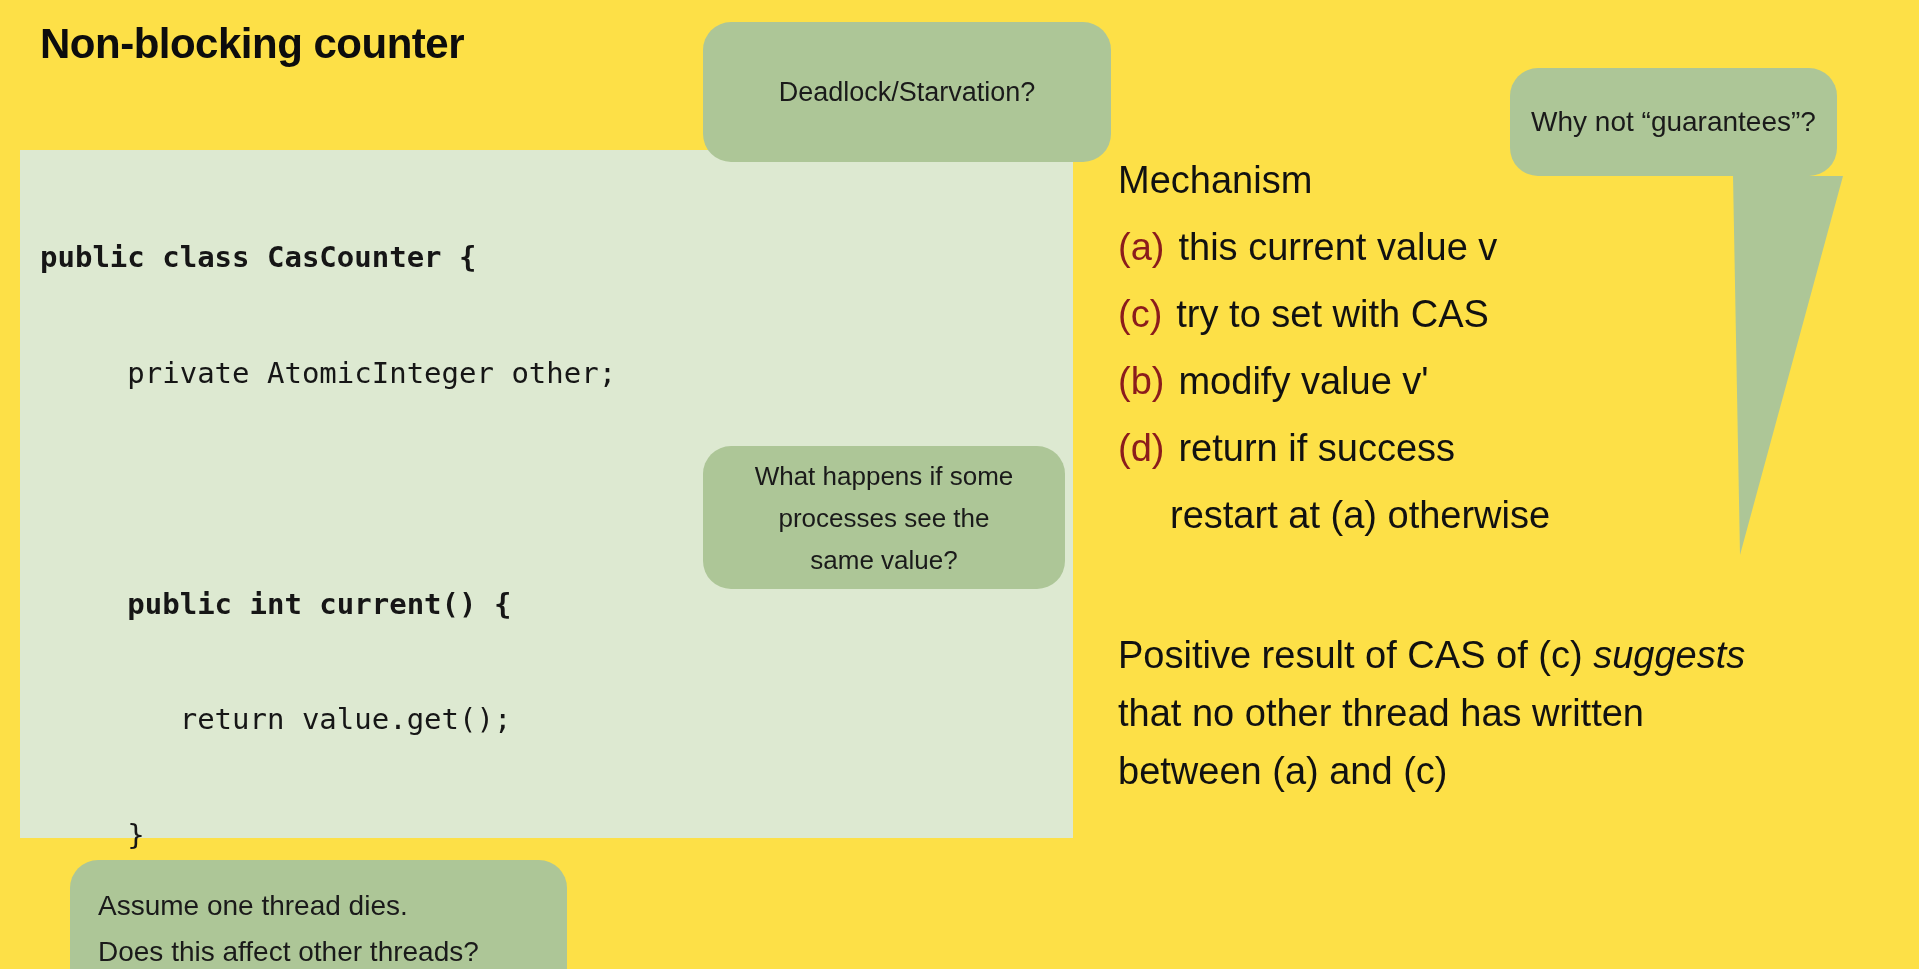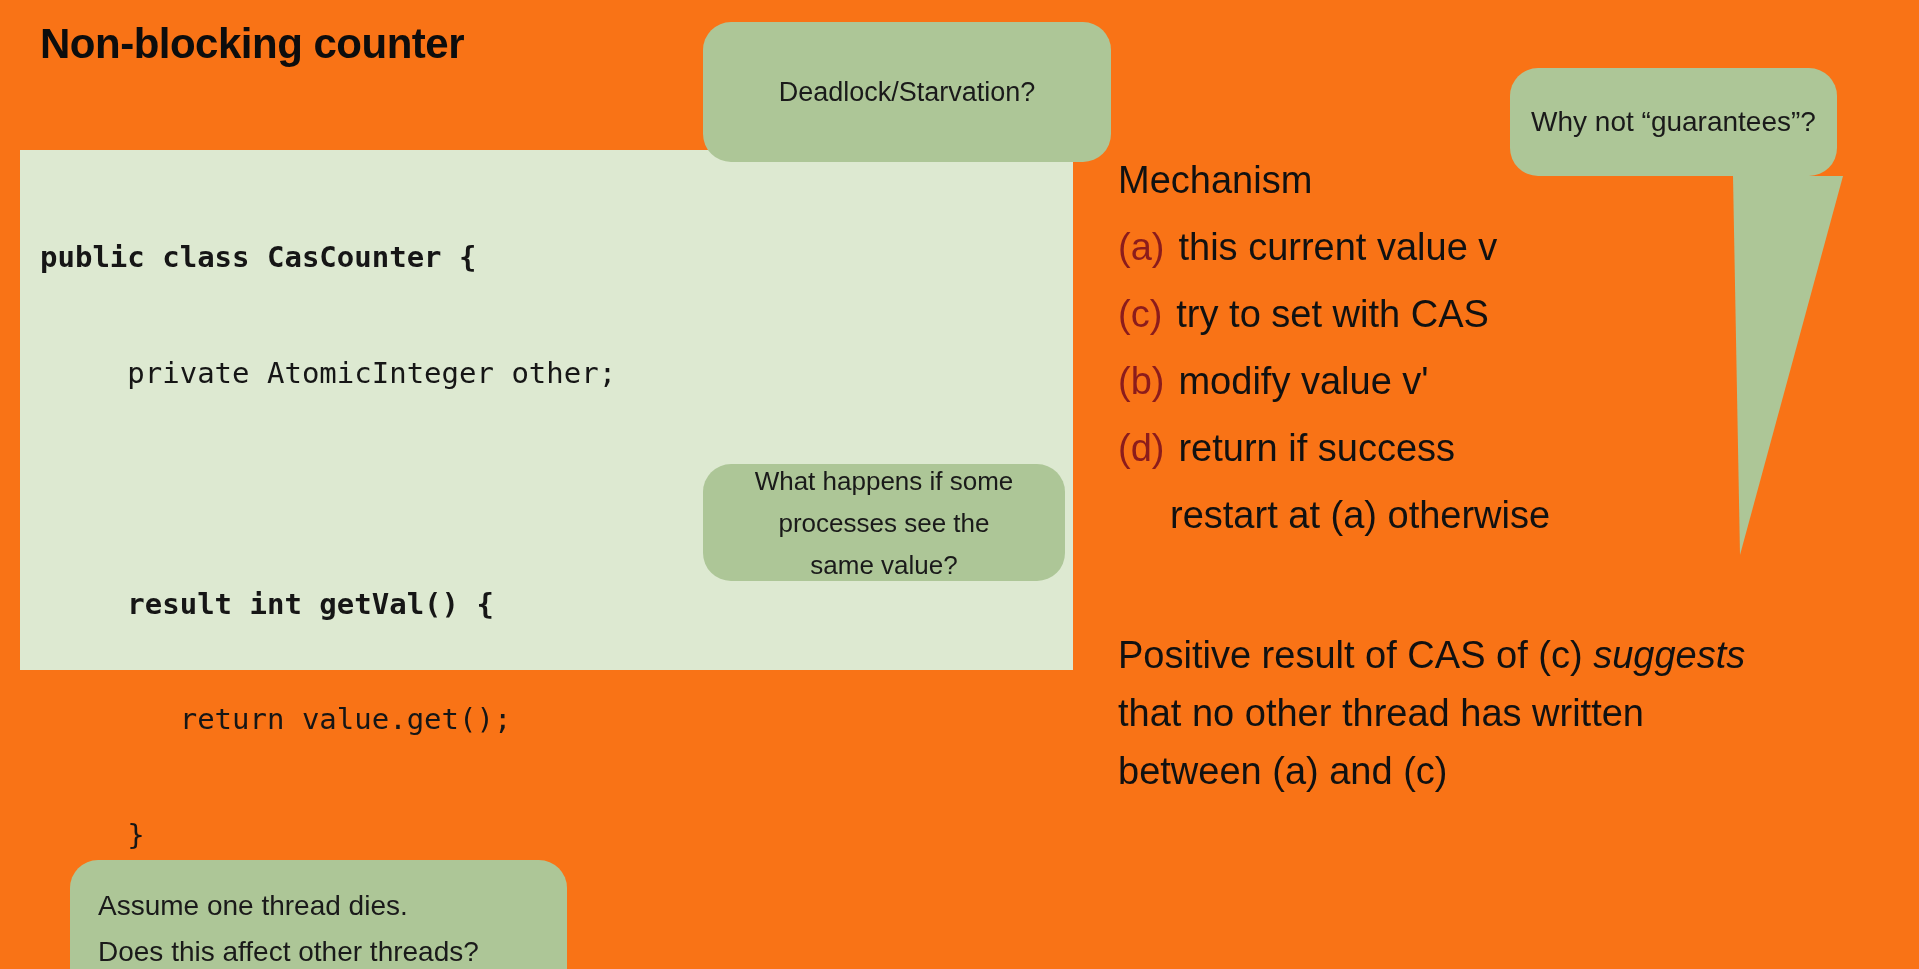--- a/index.html
+++ b/index.html
@@ -1,36 +1,36 @@
 <!DOCTYPE html>
 <html><head>
 <meta charset="utf-8">
 <style>
   html,body{margin:0;padding:0;background:#ffffff;}
   .slide{
     position:relative;
     width:1919px;
     height:969px;
-    background:#f97316;
+    background:#fde047;
     overflow:hidden;
     font-family:"Liberation Sans", sans-serif;
     color:#151515;
   }
   .title{
     position:absolute;
     left:40px; top:20px;
     font-size:42px;
     font-weight:bold;
     letter-spacing:-0.5px;
     color:#0d0d0d;
   }
   .code-box{
     position:absolute;
     left:20px; top:150px;
-    width:1053px; height:520px;
+    width:1053px; height:688px;
     background:#dde9d1;
     box-sizing:border-box;
     padding:11px 0 4px 20px;
     font-family:"DejaVu Sans Mono", monospace;
     font-size:29px;
     line-height:38.5px;
     white-space:pre;
     z-index:1;
   }
   .code-line{min-height:38.5px;color:#161616;}
@@ -42,21 +42,21 @@
     display:flex;
     align-items:center;
     justify-content:center;
     text-align:center;
     color:#1a1a1a;
     z-index:3;
     box-sizing:border-box;
   }
   .bubble.pre{white-space:pre-line;}
   .bubble-deadlock{left:703px; top:22px; width:408px; height:140px; font-size:27px;}
-  .bubble-samevalue{left:703px; top:464px; width:362px; height:117px; font-size:26px; line-height:42px;}
+  .bubble-samevalue{left:703px; top:446px; width:362px; height:143px; font-size:26px; line-height:42px;}
   .bubble-threaddies{
     left:70px; top:817px; width:497px; height:138px;
     font-size:28px; line-height:46px;
     justify-content:flex-start; text-align:left; padding-left:28px;margin-top:43px;
   }
   .bubble-guarantees{left:1510px; top:68px; width:327px; height:108px; font-size:28px;}
   .bubble-tail{position:absolute; left:1725px; top:174px; z-index:2;}
   .right-col{
     position:absolute;
     left:1118px; top:147px;
@@ -83,21 +83,21 @@
 <body>
 
 <div class="slide">
 
   <div class="title">Non-blocking counter</div>
 
   <div class="code-box">
     <div class="code-line b">public class CasCounter {</div>
     <div class="code-line">     private AtomicInteger other;</div>
     <div class="code-line"></div>
-    <div class="code-line b">     result int getVal() {</div>
+    <div class="code-line b">     public int current() {</div>
     <div class="code-line">        return value.get();</div>
     <div class="code-line">     }</div>
     <div class="code-line"></div>
     
     
     
     
     
     
     

